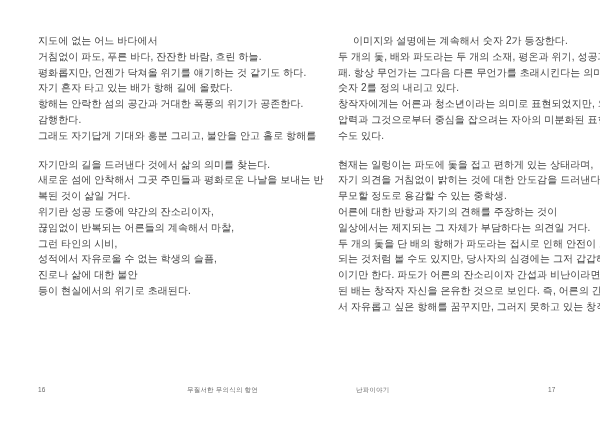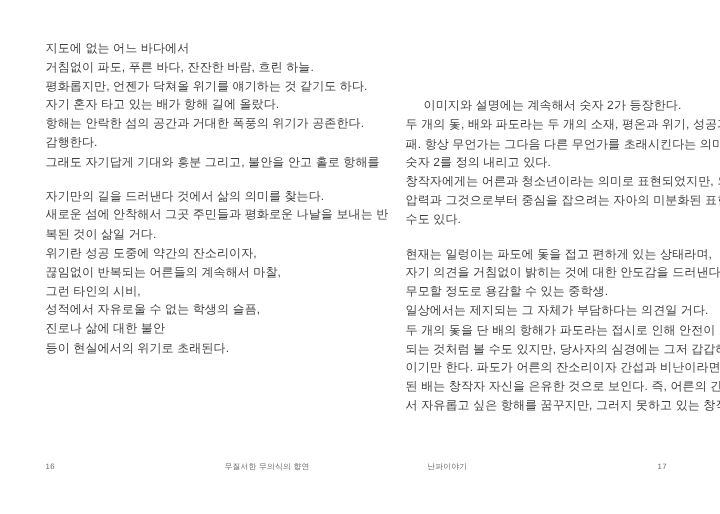--- a/index.html
+++ b/index.html
@@ -24,21 +24,21 @@
   }
   .text-body.left  { left: 38px;  width: 232px; }
   .text-body.right { left: 338px; width: 234px; }
   .para { margin: 0 0 13px 0; }
   .line {
     height: 15.8px;
     line-height: 15.8px;
     white-space: nowrap;
     overflow: visible;
   }
-  .line.indent { padding-left: 15px; margin-top: 48px; }
+  .line.indent { padding-left: 15px; }
   .footer-item {
     position: absolute;
     top: 386px;
     font-size: 6.5px;
     line-height: 8px;
     color: #6b6b6b;
     letter-spacing: 0.2px;
     white-space: nowrap;
   }
   .folio-left   { left: 38px; }
@@ -81,20 +81,21 @@
         <div class="line">패. 항상 무언가는 그다음 다른 무언가를 초래시킨다는 의미에서</div>
         <div class="line">숫자 2를 정의 내리고 있다.</div>
         <div class="line">창작자에게는 어른과 청소년이라는 의미로 표현되었지만, 외부의</div>
         <div class="line">압력과 그것으로부터 중심을 잡으려는 자아의 미분화된 표현일</div>
         <div class="line">수도 있다.</div>
       </div>
       <div class="para">
         <div class="line">현재는 일렁이는 파도에 돛을 접고 편하게 있는 상태라며,</div>
         <div class="line">자기 의견을 거침없이 밝히는 것에 대한 안도감을 드러낸다.</div>
         <div class="line">무모할 정도로 용감할 수 있는 중학생.</div>
+        <div class="line">어른에 대한 반항과 자기의 견해를 주장하는 것이</div>
         <div class="line">일상에서는 제지되는 그 자체가 부담하다는 의견일 거다.</div>
         <div class="line">두 개의 돛을 단 배의 항해가 파도라는 접시로 인해 안전이 보장</div>
         <div class="line">되는 것처럼 볼 수도 있지만, 당사자의 심경에는 그저 갑갑해 보</div>
         <div class="line">이기만 한다. 파도가 어른의 잔소리이자 간섭과 비난이라면, 포위</div>
         <div class="line">된 배는 창작자 자신을 은유한 것으로 보인다. 즉, 어른의 간섭에</div>
         <div class="line">서 자유롭고 싶은 항해를 꿈꾸지만, 그러지 못하고 있는 창작자의</div>
       </div>
     </div>
 
   <div class="footer-item folio-left">16</div>

